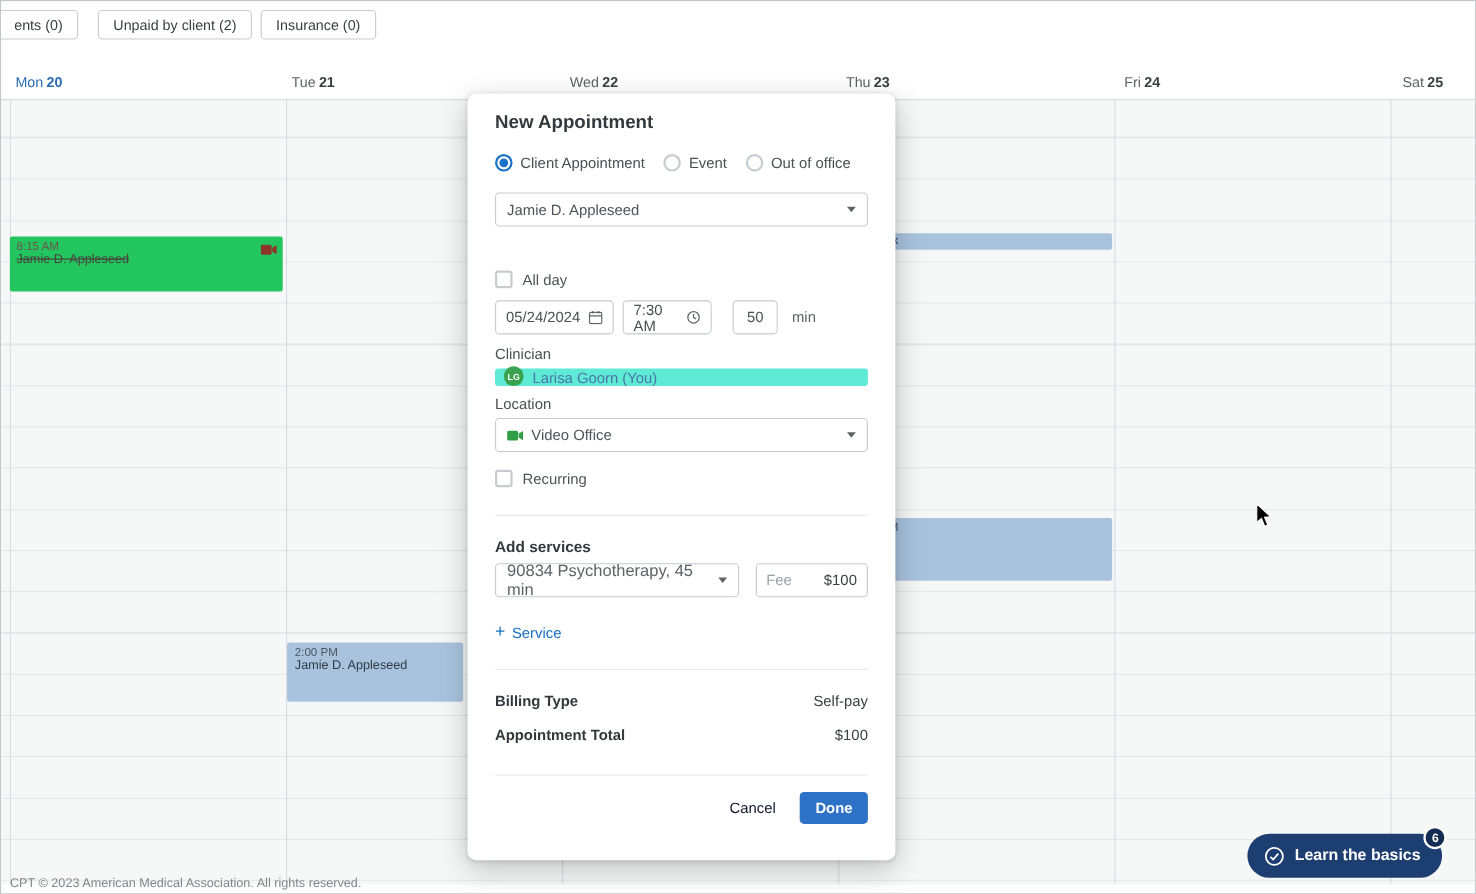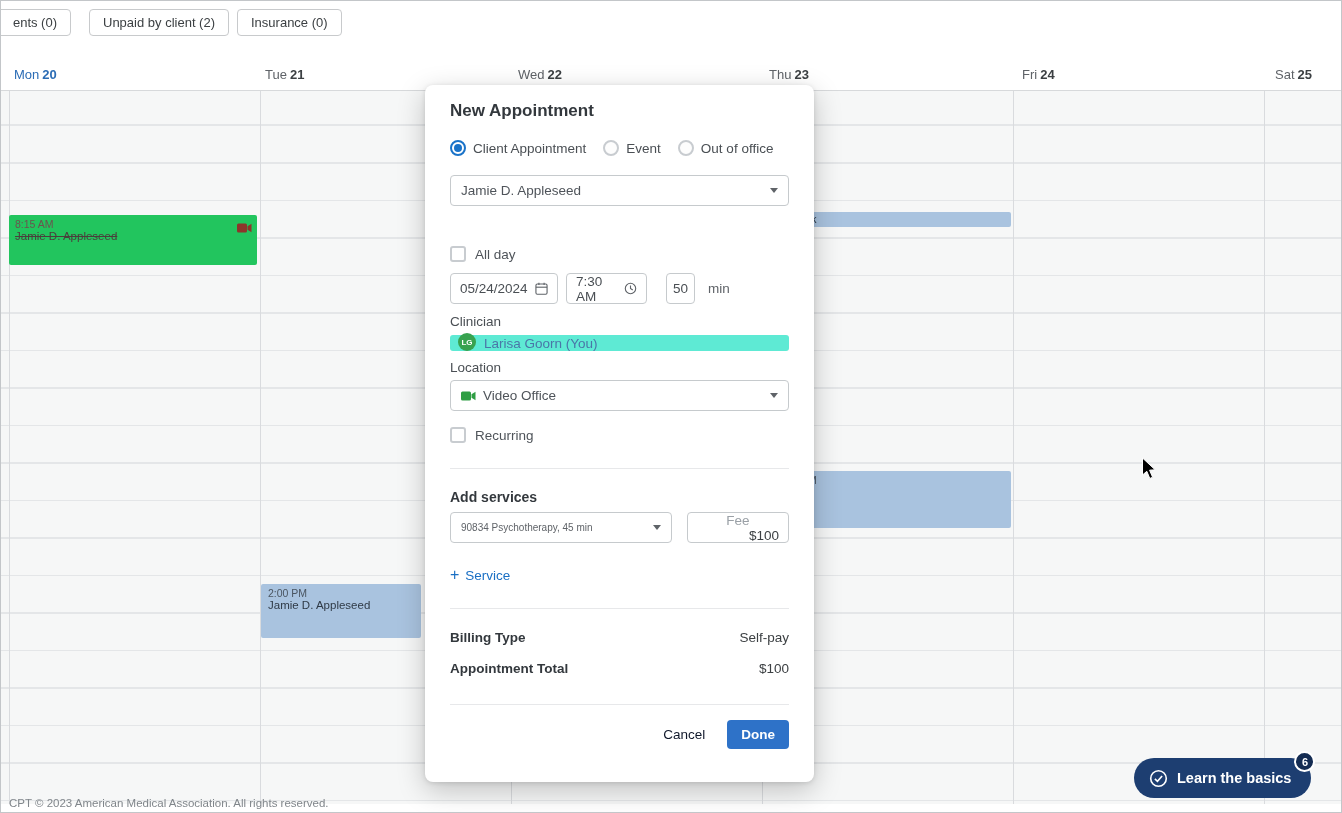--- a/index.html
+++ b/index.html
@@ -71,42 +71,42 @@
 
   .check-row { display:flex; align-items:center; gap:9px; font-size:13.5px; color:#4f545a; height:16px; }
   .allday-row { margin-top:40px; }
   .checkbox { width:16px; height:16px; border:2px solid #c8ccd0; border-radius:3px; background:#fff; flex:0 0 auto; }
 
   .dt-row { margin-top:11px; display:flex; align-items:center; height:31px; }
   .input-box { border:1px solid #c6cacd; border-radius:4px; height:31px;
                display:flex; align-items:center; padding:0 9px; font-size:13.5px; color:#4a4f54; }
   .date-box { width:108px; }
   .time-box { width:81px; margin-left:8px; }
-  .dur-box  { width:29px; margin-left:19px; justify-content:center; }
+  .dur-box  { width:41px; margin-left:19px; justify-content:center; }
   .unit-lbl { margin-left:13px; color:#5f6368; font-size:13.5px; }
   .input-box .in-icon { margin-left:auto; display:flex; }
 
   .section-label { font-size:13.5px; color:#4a4f54; height:16px; }
   .clin-label { margin-top:10px; }
   .clinician-chip { margin-top:5px; height:16px; background:#5eead4; border-radius:3px;
                     display:flex; align-items:flex-end; padding:0 8px; gap:8px; font-size:13.5px; color:#4a76a8; }
   .avatar { width:18px; height:18px; border-radius:50%; background:#38a24f; color:#fff;
             font-size:8px; font-weight:bold; display:flex; align-items:center; justify-content:center; flex:0 0 auto; }
   .loc-label { margin-top:9px; }
   .loc-select { margin-top:4px; }
   .vid-icon { margin-right:7px; display:flex; }
   .recurring-row { margin-top:16px; }
 
   .divider { height:1px; background:#e7e8ea; }
   .div1 { margin-top:25px; } .div2 { margin-top:25px; } .div3 { margin-top:27px; }
 
   .svc-heading { margin-top:20px; font-size:14px; font-weight:bold; color:#33383d; height:17px; }
   .service-row { display:flex; margin-top:6px; height:31px; }
-  .service-select { width:240px; font-size:10px; color:#5f6368;align-items:center; }
-  .fee-box { width:110px; margin-left:15px;flex-direction:column; }
+  .service-select { width:240px; font-size:15px; color:#5f6368;align-items:center; }
+  .fee-box { width:110px; margin-left:15px; }
   .fee-label { color:#9aa0a6; }
   .fee-value { margin-left:auto; color:#3c4043; }
   .service-link { margin-top:24px; height:16px; display:flex; align-items:center; gap:6px;
                   color:#1a6fc4; font-size:13.5px; font-weight:500; width:max-content; cursor:pointer; }
   .service-link .plus { font-size:16px; font-weight:400; line-height:14px; }
 
   .sum-row { display:flex; justify-content:space-between; font-size:13.5px; height:17px; align-items:center; }
   .billing-row { margin-top:20px; }
   .total-row { margin-top:14px; }
   .sum-label { font-weight:bold; color:#33383d; }

